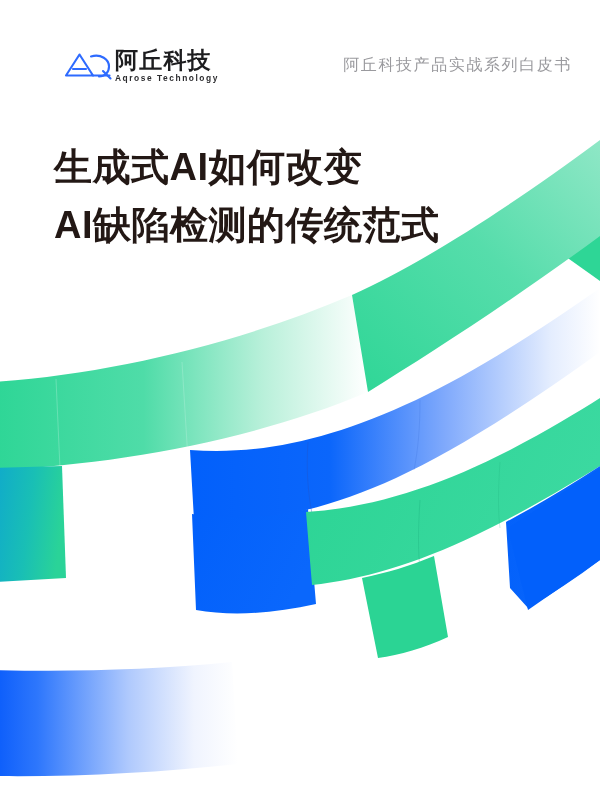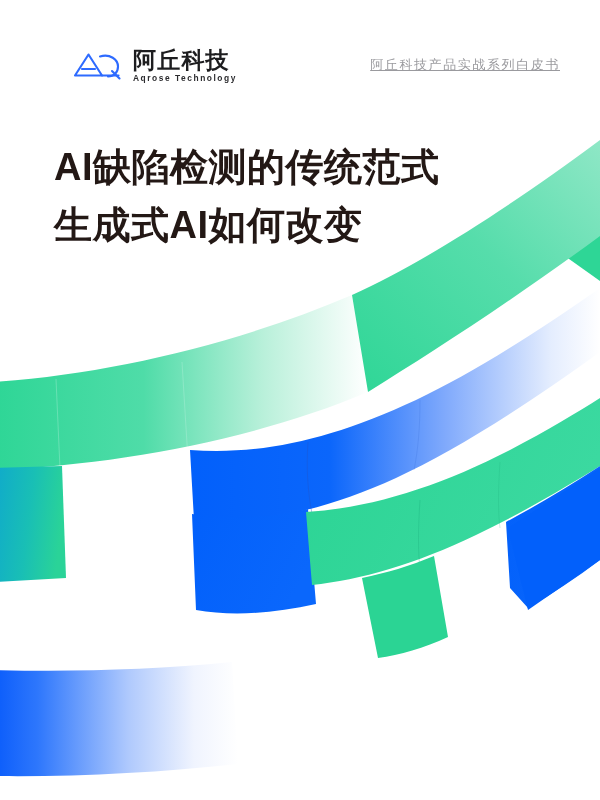--- a/index.html
+++ b/index.html
@@ -34,25 +34,24 @@
     top: 38px;
     left: 0;
     right: 0;
     height: 54px;
     z-index: 5;
     display: flex;
     align-items: center;
   }
   .brand {
     position: absolute;
-    left: 72px;
+    left: 63px;
     top: 0;
     display: flex;
     align-items: center;
-    gap: 9px;
     height: 54px;
   }
   .brand-mark {
     width: 52px;
     height: 34px;
     display: block;
     flex: 0 0 auto;
   }
   .brand-words {
     display: flex;
@@ -72,28 +71,27 @@
     font-size: 8.4px;
     font-weight: 700;
     color: #2b2b2e;
     letter-spacing: 1.55px;
     line-height: 1.2;
     margin-top: 0;
     white-space: nowrap;
   }
   .header-tagline {
     position: absolute;
-    right: 40px;
+    right: 28px;
     top: 50%;
     transform: translateY(-50%);
-    font-size: 13px;
+    font-size: 16px;
     color: #9a9a9e;
     letter-spacing: 1.6px;
     white-space: nowrap;
-    text-decoration: underline;
   }
 
   
   .title-block {
     position: absolute;
     left: 54px;
     top: 138px;
     z-index: 5;
   }
   .title-line {
@@ -271,17 +269,17 @@
       <div class="brand-words">
         <div class="brand-cn">阿丘科技</div>
         <div class="brand-en">Aqrose Technology</div>
       </div>
     </div>
 
     <div class="header-tagline">阿丘科技产品实战系列白皮书</div>
   </div>
 
   <div class="title-block">
+    <div class="title-line">生成式AI如何改变</div>
     <div class="title-line">AI缺陷检测的传统范式</div>
-    <div class="title-line">生成式AI如何改变</div>
   </div>
 
 </div>
 
 </body></html>

